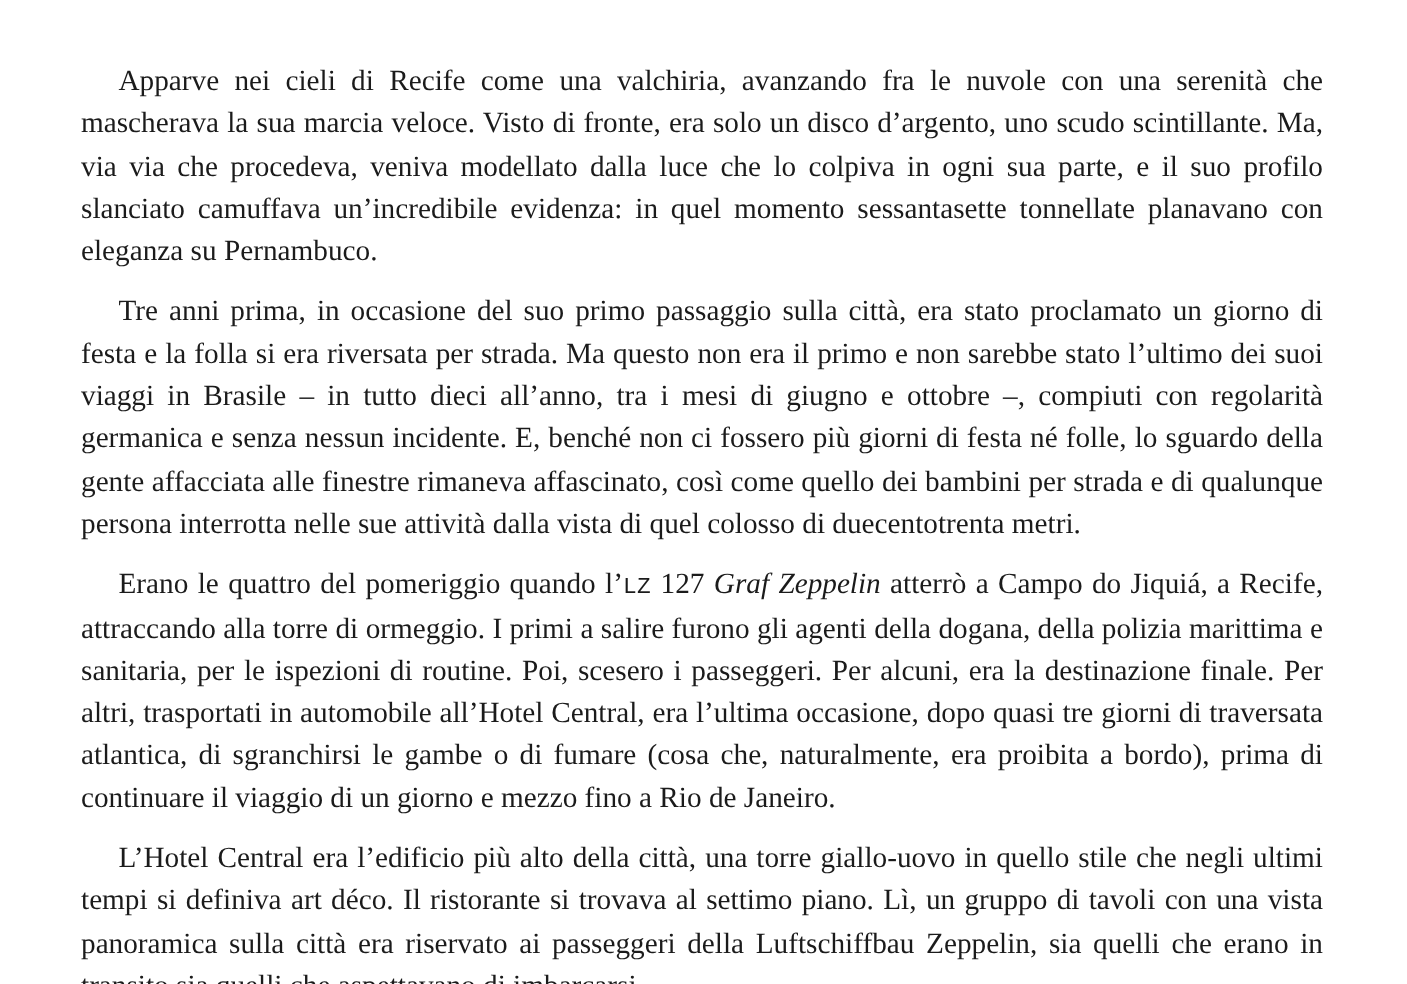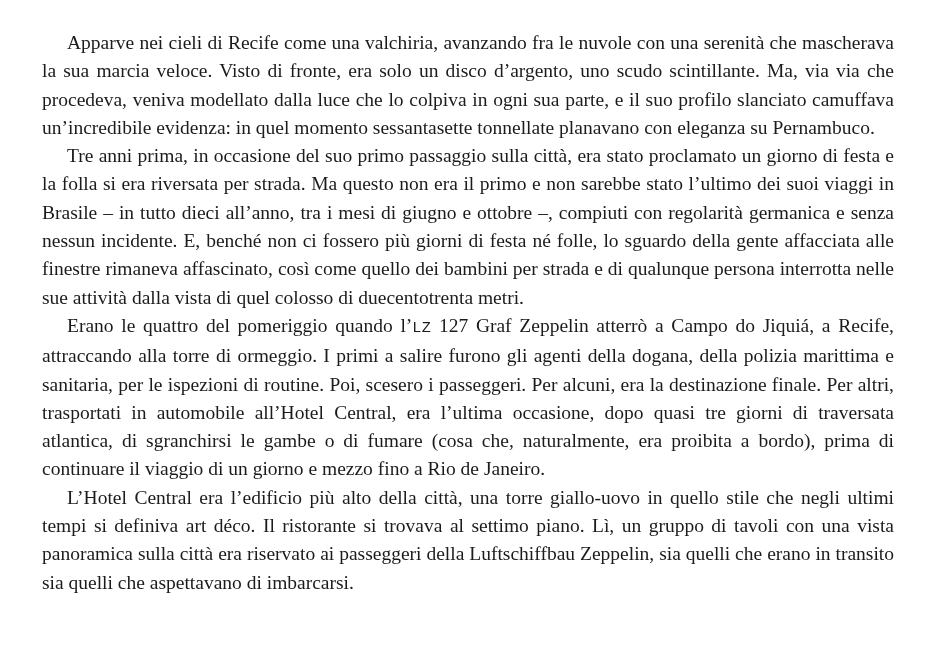--- a/index.html
+++ b/index.html
@@ -21,30 +21,31 @@
     font-family: "Liberation Serif", "DejaVu Serif", serif;
     font-size: 19.5px;
     line-height: 28.3px;
     color: #1b1b1b;
     text-align: justify;
     text-justify: inter-word;
     hyphens: auto;
     -webkit-hyphens: auto;
   }
   main.book-page p {
-    margin: 0;
+    margin: 12px;
     padding: 0;
     text-indent: 25px;
   }
   .smallcaps {
     font-size: 0.78em;
     letter-spacing: 0.02em;
     font-family: Liberation Mono, monospace;
   }
   .italic {
+    font-style: italic;
   }
 </style>
 </head>
 <body>
 
 <main class="book-page">
   <p>Apparve nei cieli di Recife come una valchiria, avanzando fra le nuvole con una serenità che mascherava la sua marcia veloce. Visto di fronte, era solo un disco d’argento, uno scudo scintillante. Ma, via via che procedeva, veniva modellato dalla luce che lo colpiva in ogni sua parte, e il suo profilo slanciato camuffava un’incredibile evidenza: in quel momento sessantasette tonnellate planavano con eleganza su Pernambuco.</p>
 
   <p>Tre anni prima, in occasione del suo primo passaggio sulla città, era stato proclamato un giorno di festa e la folla si era riversata per strada. Ma questo non era il primo e non sarebbe stato l’ultimo dei suoi viaggi in Brasile – in tutto dieci all’anno, tra i mesi di giugno e ottobre –, compiuti con regolarità germanica e senza nessun incidente. E, benché non ci fossero più giorni di festa né folle, lo sguardo della gente affacciata alle finestre rimaneva affascinato, così come quello dei bambini per strada e di qualunque persona interrotta nelle sue attività dalla vista di quel colosso di duecentotrenta metri.</p>
 

